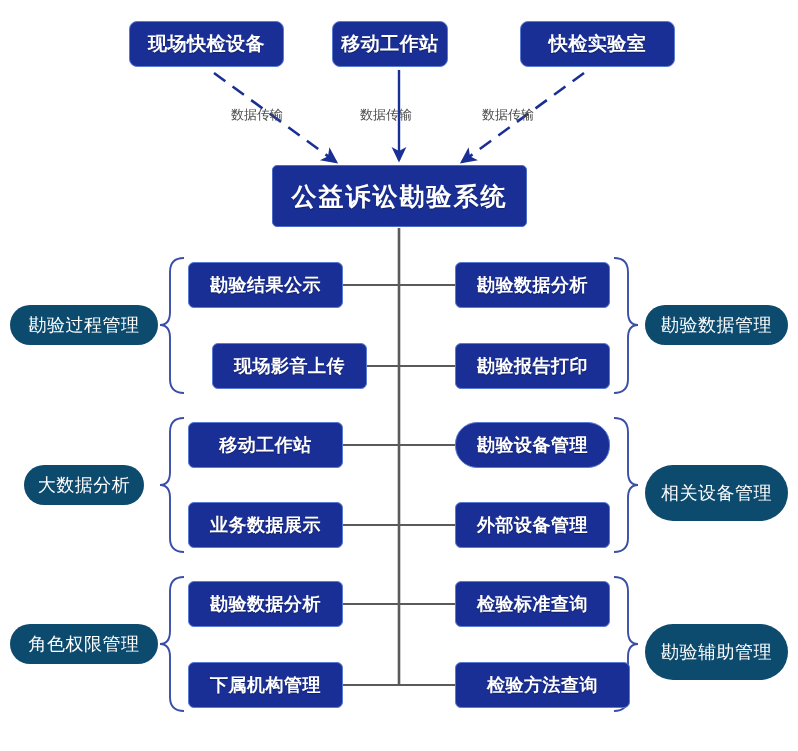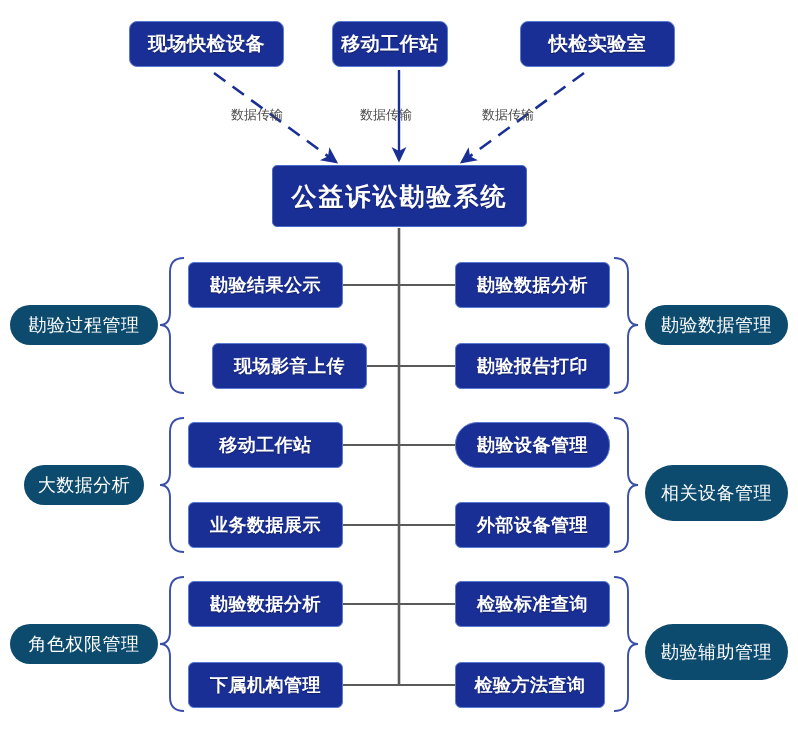--- a/index.html
+++ b/index.html
@@ -207,17 +207,17 @@
   <div class="node leaf" style="left:455px; top:422px; width:155px; height:46px;border-radius:22px;">
     <span>勘验设备管理</span>
   </div>
   <div class="node leaf" style="left:455px; top:502px; width:155px; height:46px;">
     <span>外部设备管理</span>
   </div>
 
   <div class="node leaf" style="left:455px; top:581px; width:155px; height:46px;">
     <span>检验标准查询</span>
   </div>
-  <div class="node leaf" style="left:455px; top:662px; width:150px; height:46px;">
+  <div class="node leaf" style="left:455px; top:662px; width:175px; height:46px;">
     <span>检验方法查询</span>
   </div>
 
 </div>
 
 </body></html>

